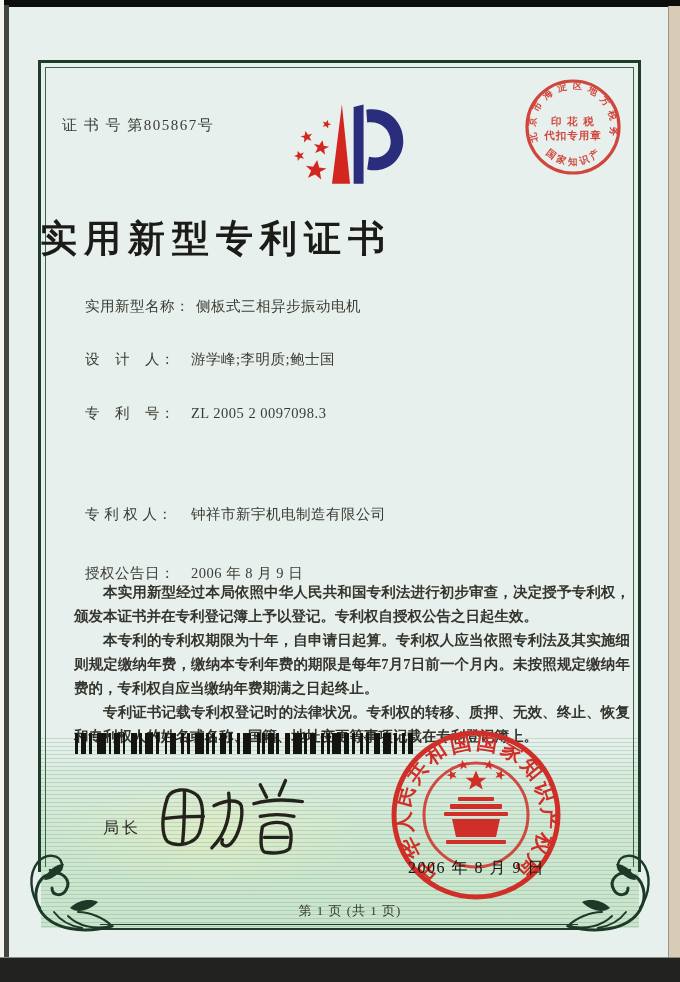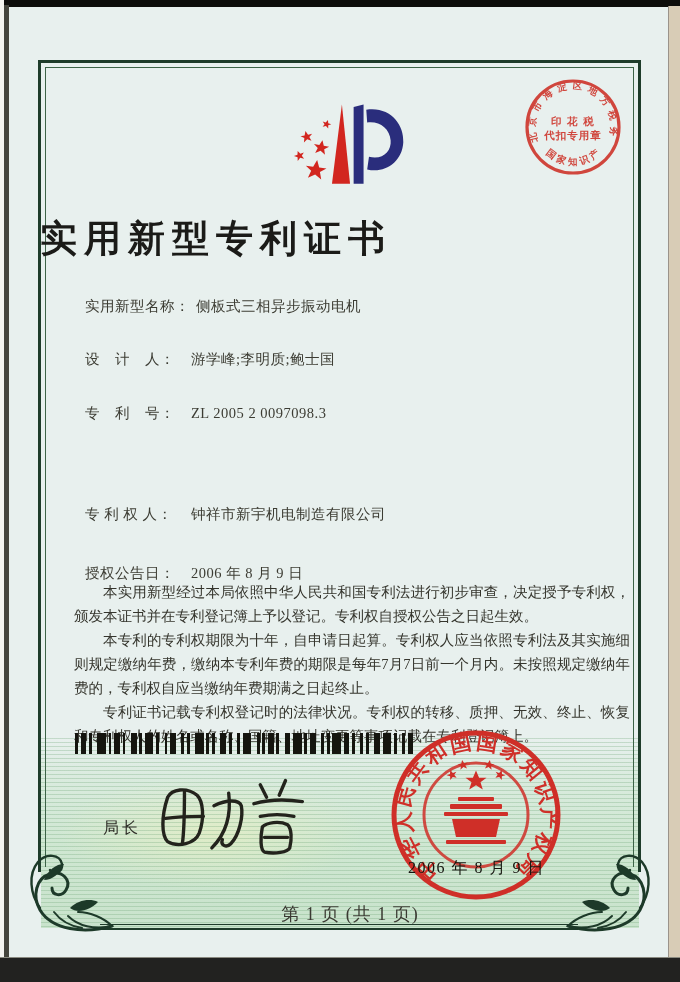--- a/index.html
+++ b/index.html
@@ -32,30 +32,30 @@
   .logo{position:absolute;left:276px;top:94px;width:130px;height:102px;}
   .taxstamp{position:absolute;left:522px;top:76px;width:102px;height:102px;opacity:.93;}
   .title{position:absolute;left:40px;top:214px;width:600px;text-align:left;
          font-size:37px;font-weight:bold;letter-spacing:7px;color:#1b1b18;}
   .field{position:absolute;left:85px;font-size:14.5px;color:#3c3c33;letter-spacing:.5px;white-space:nowrap;}
   .field .flabel{display:inline-block;min-width:100px;font-family:Liberation Serif, serif;}
   .field .fvalue{margin-left:6px;}
   .f0{top:297px}.f1{top:350px}.f2{top:404px}.f3{top:454px}.f4{top:505px}.f5{top:564px}
   .paras{position:absolute;left:74px;top:580px;width:556px;font-size:14.5px;line-height:1.66;
          color:#35352d;text-align:justify;}
-  .paras p{margin:0;text-indent:2em;}
+  .paras p{margin:0;text-indent:2em;font-weight:bold;}
   .barcode{position:absolute;left:75px;top:733px;height:21px;display:flex;align-items:stretch;}
   .bc-bar{background:#15150f;}
   .bc-space{background:transparent;}
   .commissioner{position:absolute;left:103px;top:818px;font-size:16px;letter-spacing:3px;color:#2c2c26;}
   .signature{position:absolute;left:150px;top:770px;width:170px;height:100px;}
   .sig-text{position:absolute;opacity:0;font-size:2px;}
   .seal{position:absolute;left:388px;top:727px;width:176px;height:176px;}
   .sealdate{position:absolute;left:408px;top:858px;font-size:16px;letter-spacing:1.5px;color:#15150f;z-index:5;}
-  .footer{position:absolute;left:240px;top:902px;width:220px;text-align:center;font-size:18px;color:#3a3a32;letter-spacing:1px;}
+  .footer{position:absolute;left:240px;top:902px;width:220px;text-align:center;font-size:13px;color:#3a3a32;letter-spacing:1px;}
 </style>
 </head>
 <body>
 
 <div class="page">
 
   <div class="edge-top"></div>
   <div class="edge-left-white"></div>
   <div class="edge-left-dark"></div>
   <div class="edge-right"></div>
@@ -82,20 +82,21 @@
     <g stroke="#1d3a29" fill="none" stroke-linecap="round">
       <path stroke-width="3" d="M88,74 C60,82 28,78 16,58 C8,44 12,26 26,22 C38,18 48,28 42,38 C38,45 28,44 28,36"></path>
       <path stroke-width="2.4" d="M16,56 C6,42 4,22 14,10 C22,1 36,2 38,12 C39,20 30,24 26,18"></path>
       <path stroke-width="2" d="M44,64 C54,74 70,78 88,74 C80,66 66,60 54,60"></path>
       <path stroke-width="2" d="M30,60 C36,68 46,74 58,76"></path>
       <path fill="#1d3a29" stroke="none" d="M46,56 C54,48 66,46 74,50 C66,58 54,62 46,56 Z"></path>
       <path fill="#1d3a29" stroke="none" d="M20,28 C24,18 32,12 40,12 C36,22 28,28 20,28 Z"></path>
     </g>
   </svg>
 
+  <div class="certno">证 书 号 第805867号</div>
 
   <svg class="logo" viewBox="0 0 144 102">
     <defs>
       <path id="st" d="M0,-10 L2.94,-3.09 L10,-3.09 L4.28,1.18 L6.47,8.09 L0,4 L-6.47,8.09 L-4.28,1.18 L-10,-3.09 L-2.94,-3.09 Z"></path>
     </defs>
     <g fill="#d2261f">
       <use href="#st" transform="translate(56,28) scale(0.5) rotate(18)"></use>
       <use href="#st" transform="translate(34,42) scale(0.66) rotate(-12)"></use>
       <use href="#st" transform="translate(50,54) scale(0.85) rotate(10)"></use>
       <use href="#st" transform="translate(26,63) scale(0.58) rotate(-20)"></use>

